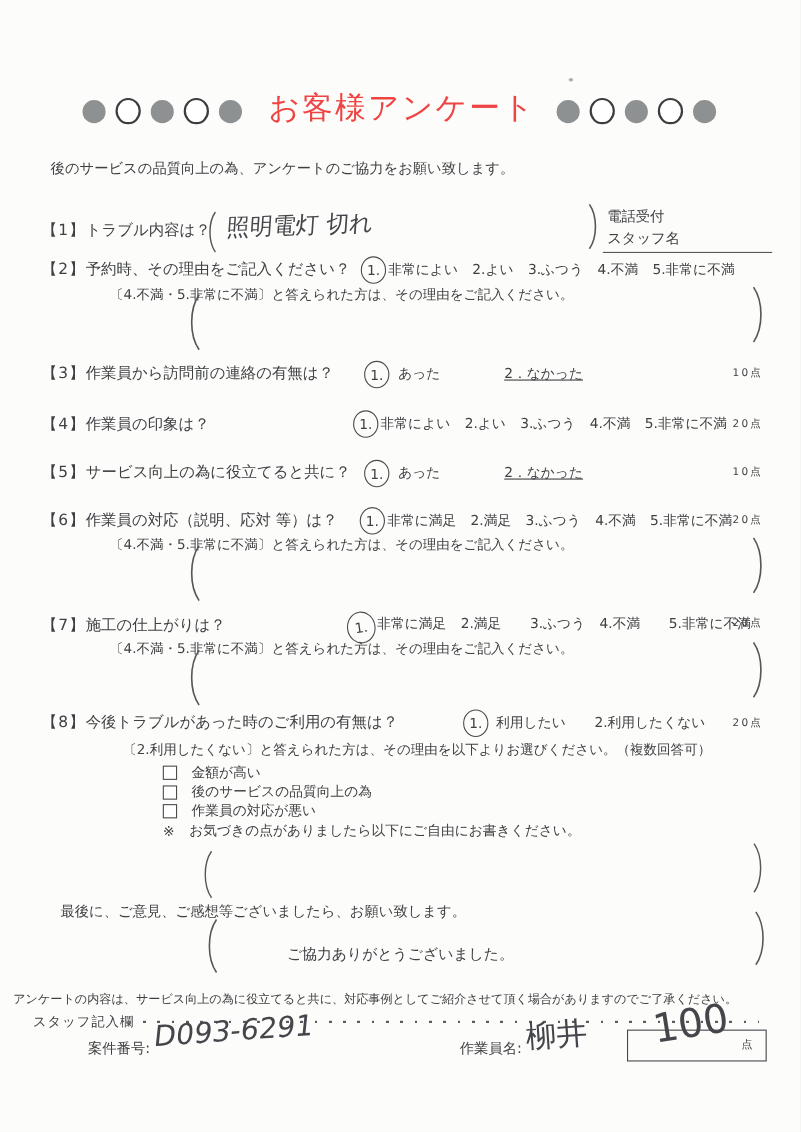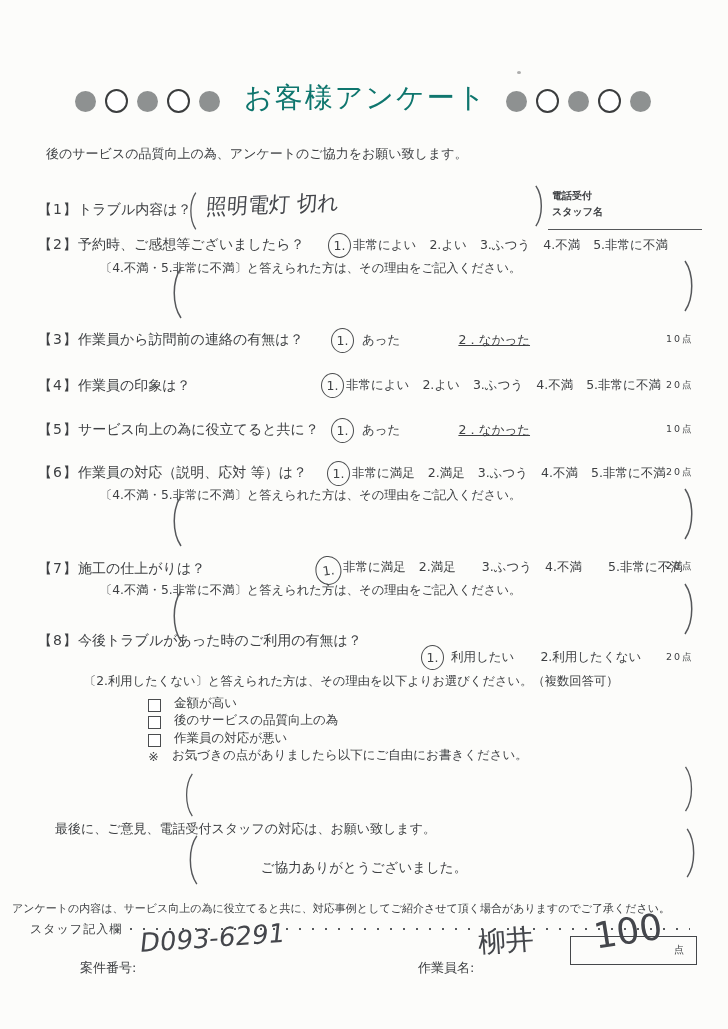--- a/index.html
+++ b/index.html
@@ -4,52 +4,52 @@
 <style>
   html,body{margin:0;padding:0;background:#e8e8e8;}
   .page{position:relative;width:728px;height:1029px;margin:0 auto;background:#fcfcfa;
         font-family:"DejaVu Sans","Liberation Sans",sans-serif;color:#3e4043;overflow:hidden;}
   .abs{position:absolute;}
   
   .dots{display:flex;gap:9px;align-items:center;}
   .dot{width:21px;height:21px;border-radius:50%;}
   .dot.f{background:#8e9191;}
   .dot.o{background:#fff;border:2px solid #3b3d3e;width:19px;height:20px;}
-  .title{font-size:28px;letter-spacing:2px;color:#0f766e;font-weight:400;white-space:nowrap;}
+  .title{font-size:28px;letter-spacing:2px;color:#ef4444;font-weight:400;white-space:nowrap;}
   .speck{width:4px;height:3px;background:#8a8a8a;border-radius:50%;opacity:.7;}
   .intro{font-size:13px;line-height:1.62;white-space:nowrap;}
   
   .qrow{white-space:nowrap;font-size:14px;}
   .qnum{letter-spacing:1px;}
   .opts{display:flex;align-items:center;font-size:12.5px;white-space:nowrap;}
   .opt{margin-left:13px;}
   .gap2{margin-left:58px;text-decoration:underline;}
   .gap3{margin-left:26px;}
   .circle{display:inline-flex;align-items:center;justify-content:center;width:21px;height:23px;
           border:1.4px solid #4a4c4e;border-radius:50%;flex:none;}
   .circle.big{width:24px;height:27px;transform:rotate(-8deg) translateY(3px);}
   .sel-label{margin-left:2px;}
   .score{font-size:9.5px;letter-spacing:2px;white-space:nowrap;}
   .note{font-size:12.3px;white-space:nowrap;text-align:right;}
   .final{font-size:13px;white-space:nowrap;}
   
-  .cb-row{display:flex;align-items:flex-end;gap:13px;font-size:12.5px;height:17.5px;}
+  .cb-row{display:flex;align-items:center;gap:13px;font-size:12.5px;height:17.5px;}
   .cb{width:11px;height:11px;border:1.3px solid #4a4c4e;flex:none;background:#fff;}
   .marker{width:11px;flex:none;text-align:center;border:none;background:none;}
   
   .hand{color:#44464b;transform-origin:left center;white-space:nowrap;}
   
   .underline{border-bottom:1.2px solid #55575a;}
   .leader{height:2.4px;background:repeating-linear-gradient(90deg,#595b5e 0 2.4px,transparent 2.4px 13px);}
   .scorebox{border:1.6px solid #45474a;background:transparent;}
   .thanks{font-size:13.5px;text-align:center;width:100%;}
   .disclaimer{font-size:11px;white-space:nowrap;}
-  .small-label{font-size:10px;line-height:1.55;font-weight:bold;}
+  .small-label{font-size:13px;line-height:1.55;}
   .staff-label{font-size:12px;letter-spacing:1px;}
-  .field-label{font-size:13px;margin-top:15px;}
+  .field-label{font-size:13px;}
   svg{display:block;}
 </style>
 </head>
 <body>
 
 <div class="page">
 
   <div class="abs speck" style="left:517px;top:71px"></div>
   <div class="abs dots" style="left:75px;top:89px">
     <span class="dot f"></span>
@@ -82,21 +82,21 @@
   <svg class="abs" style="left:534px;top:185px" width="11" height="42" viewBox="0 0 13 52">
     <path d="M2 1 C 11 14 11 38 2 51" fill="none" stroke="#55575a" stroke-width="1.8"></path>
     </svg>
   <div class="abs small-label" style="left:552px;top:188px">
     <div>電話受付</div>
     <div>スタッフ名</div>
   </div>
   <div class="abs underline" style="left:548px;top:196px;width:154px;height:33px"></div>
 
   <div class="abs qrow" style="left:38px;top:236px">
-    <span class="qnum">【2】</span><span>予約時、ご感想等ございましたら？</span>
+    <span class="qnum">【2】</span><span>予約時、その理由をご記入ください？</span>
   </div>
   <div class="abs opts" style="left:328px;top:233px">
     <span class="circle">
         <span>1.</span>
       </span>
     <span class="sel-label">非常によい</span>
     <span class="opt">2.よい</span>
     <span class="opt">3.ふつう</span>
     <span class="opt">4.不満</span>
     <span class="opt">5.非常に不満</span>
@@ -185,32 +185,32 @@
   </div>
   <div class="abs score" style="left:666px;top:560px">20点</div>
   <div class="abs note" style="left:100px;top:582px">〔4.不満・5.非常に不満〕と答えられた方は、その理由をご記入ください。</div>
   <svg class="abs" style="left:170px;top:590px" width="13" height="52" viewBox="0 0 13 52">
     <path d="M11 1 C 2 14 2 38 11 51" fill="none" stroke="#55575a" stroke-width="1.5"></path>
     </svg>
   <svg class="abs" style="left:683px;top:583px" width="13" height="52" viewBox="0 0 13 52">
     <path d="M2 1 C 11 14 11 38 2 51" fill="none" stroke="#55575a" stroke-width="1.5"></path>
     </svg>
 
-  <div class="abs qrow" style="left:38px;top:632px">
+  <div class="abs qrow" style="left:38px;top:648px">
     <span class="qnum">【8】</span><span>今後トラブルがあった時のご利用の有無は？</span>
   </div>
   <div class="abs opts" style="left:421px;top:645px">
     <span class="circle">
         <span>1.</span>
       </span>
     <span class="sel-label" style="margin-left:7px">利用したい</span>
     <span class="opt" style="margin-left:26px">2.利用したくない</span>
   </div>
   <div class="abs score" style="left:666px;top:651px">20点</div>
-  <div class="abs note" style="left:84px;top:673px">〔2.利用したくない〕と答えられた方は、その理由を以下よりお選びください。（複数回答可）</div>
+  <div class="abs note" style="left:112px;top:673px">〔2.利用したくない〕と答えられた方は、その理由を以下よりお選びください。（複数回答可）</div>
 
   <div class="abs" style="left:148px;top:694px">
     <div class="cb-row">
       <span class="cb"></span>
       <span>金額が高い</span>
     </div>
     <div class="cb-row">
       <span class="cb"></span>
       <span>後のサービスの品質向上の為</span>
     </div>
@@ -223,21 +223,21 @@
       <span>お気づきの点がありましたら以下にご自由にお書きください。</span>
     </div>
   </div>
   <svg class="abs" style="left:182px;top:773px" width="13" height="44" viewBox="0 0 13 52">
     <path d="M11 1 C 2 14 2 38 11 51" fill="none" stroke="#55575a" stroke-width="1.5"></path>
     </svg>
   <svg class="abs" style="left:683px;top:766px" width="13" height="46" viewBox="0 0 13 52">
     <path d="M2 1 C 11 14 11 38 2 51" fill="none" stroke="#55575a" stroke-width="1.5"></path>
     </svg>
 
-  <div class="abs final" style="left:55px;top:820px">最後に、ご意見、電話受付スタッフの対応は、お願い致します。</div>
+  <div class="abs final" style="left:55px;top:820px">最後に、ご意見、ご感想等ございましたら、お願い致します。</div>
   <svg class="abs" style="left:186px;top:835px" width="13" height="50" viewBox="0 0 13 52">
     <path d="M11 1 C 2 14 2 38 11 51" fill="none" stroke="#55575a" stroke-width="1.5"></path>
     </svg>
   <svg class="abs" style="left:685px;top:828px" width="13" height="50" viewBox="0 0 13 52">
     <path d="M2 1 C 11 14 11 38 2 51" fill="none" stroke="#55575a" stroke-width="1.5"></path>
     </svg>
 
   <div class="abs thanks" style="left:0;top:859px">ご協力ありがとうございました。</div>
   <div class="abs disclaimer" style="left:12px;top:901px">アンケートの内容は、サービス向上の為に役立てると共に、対応事例としてご紹介させて頂く場合がありますのでご了承ください。</div>
 

